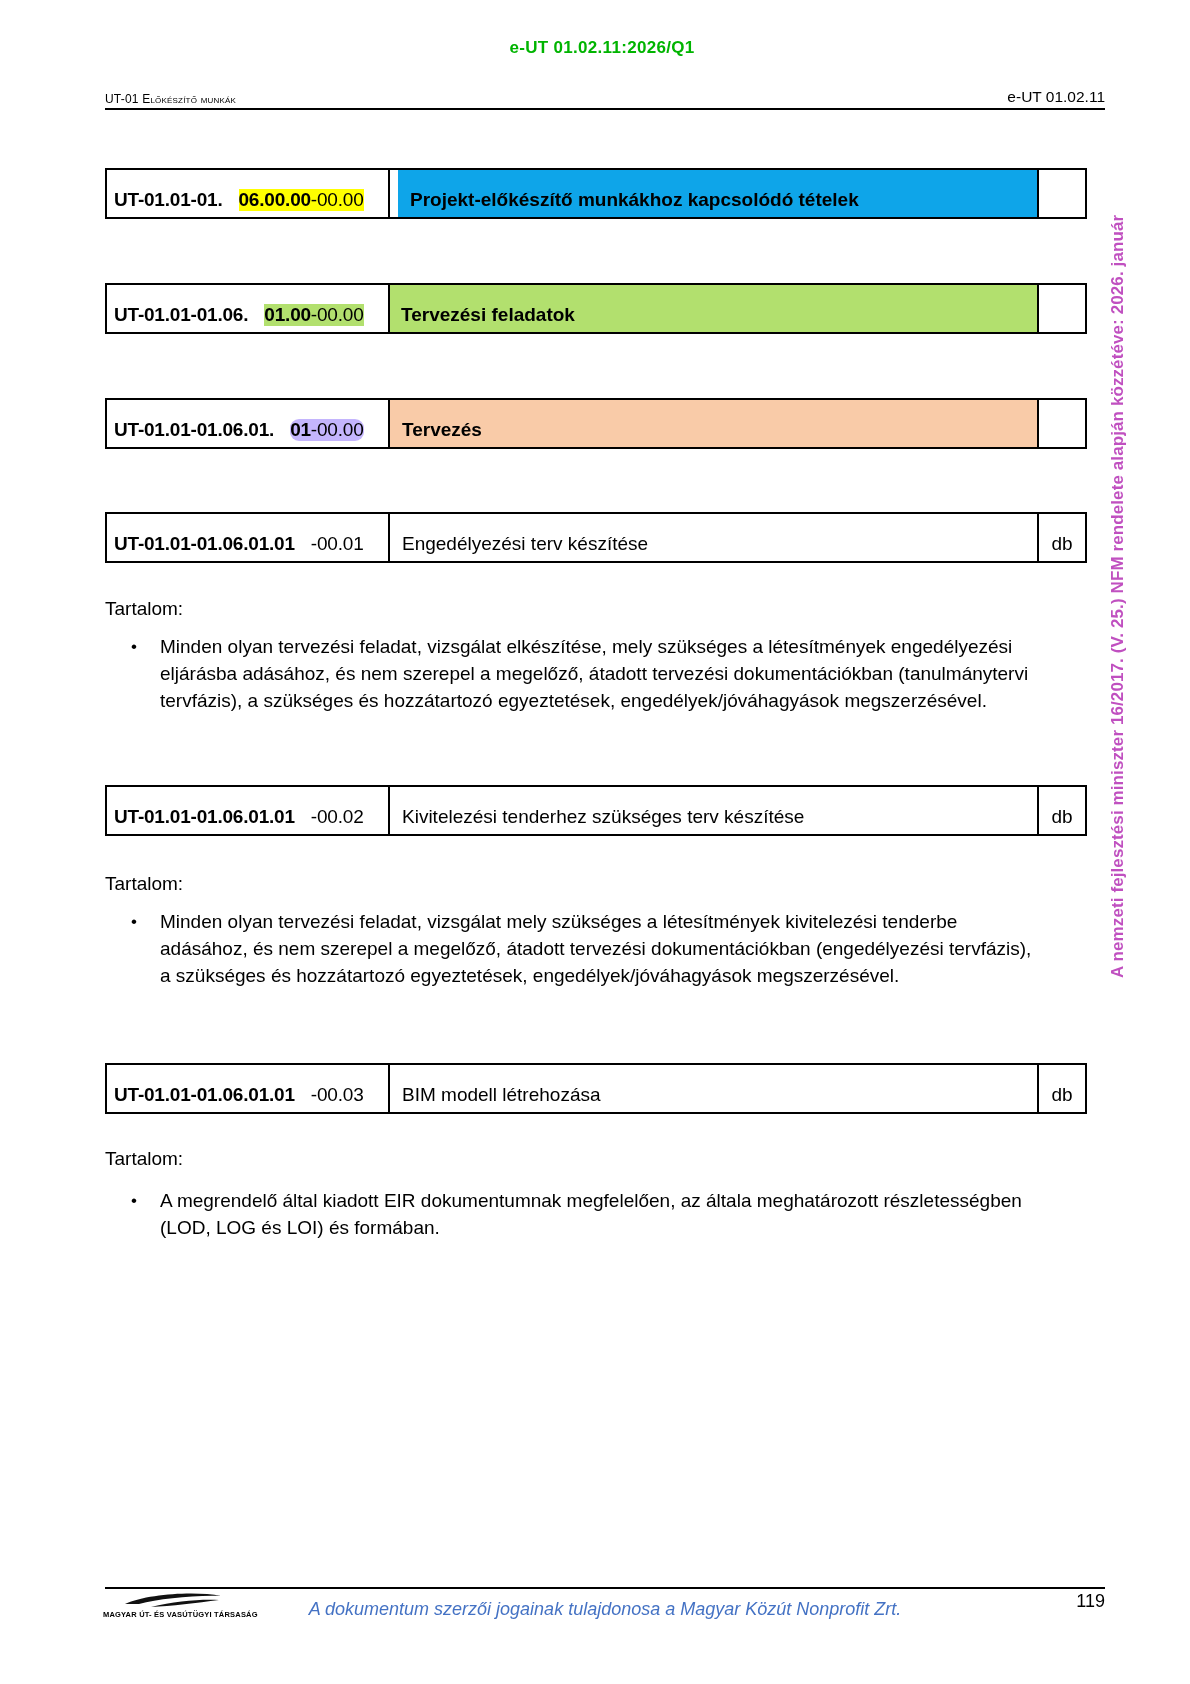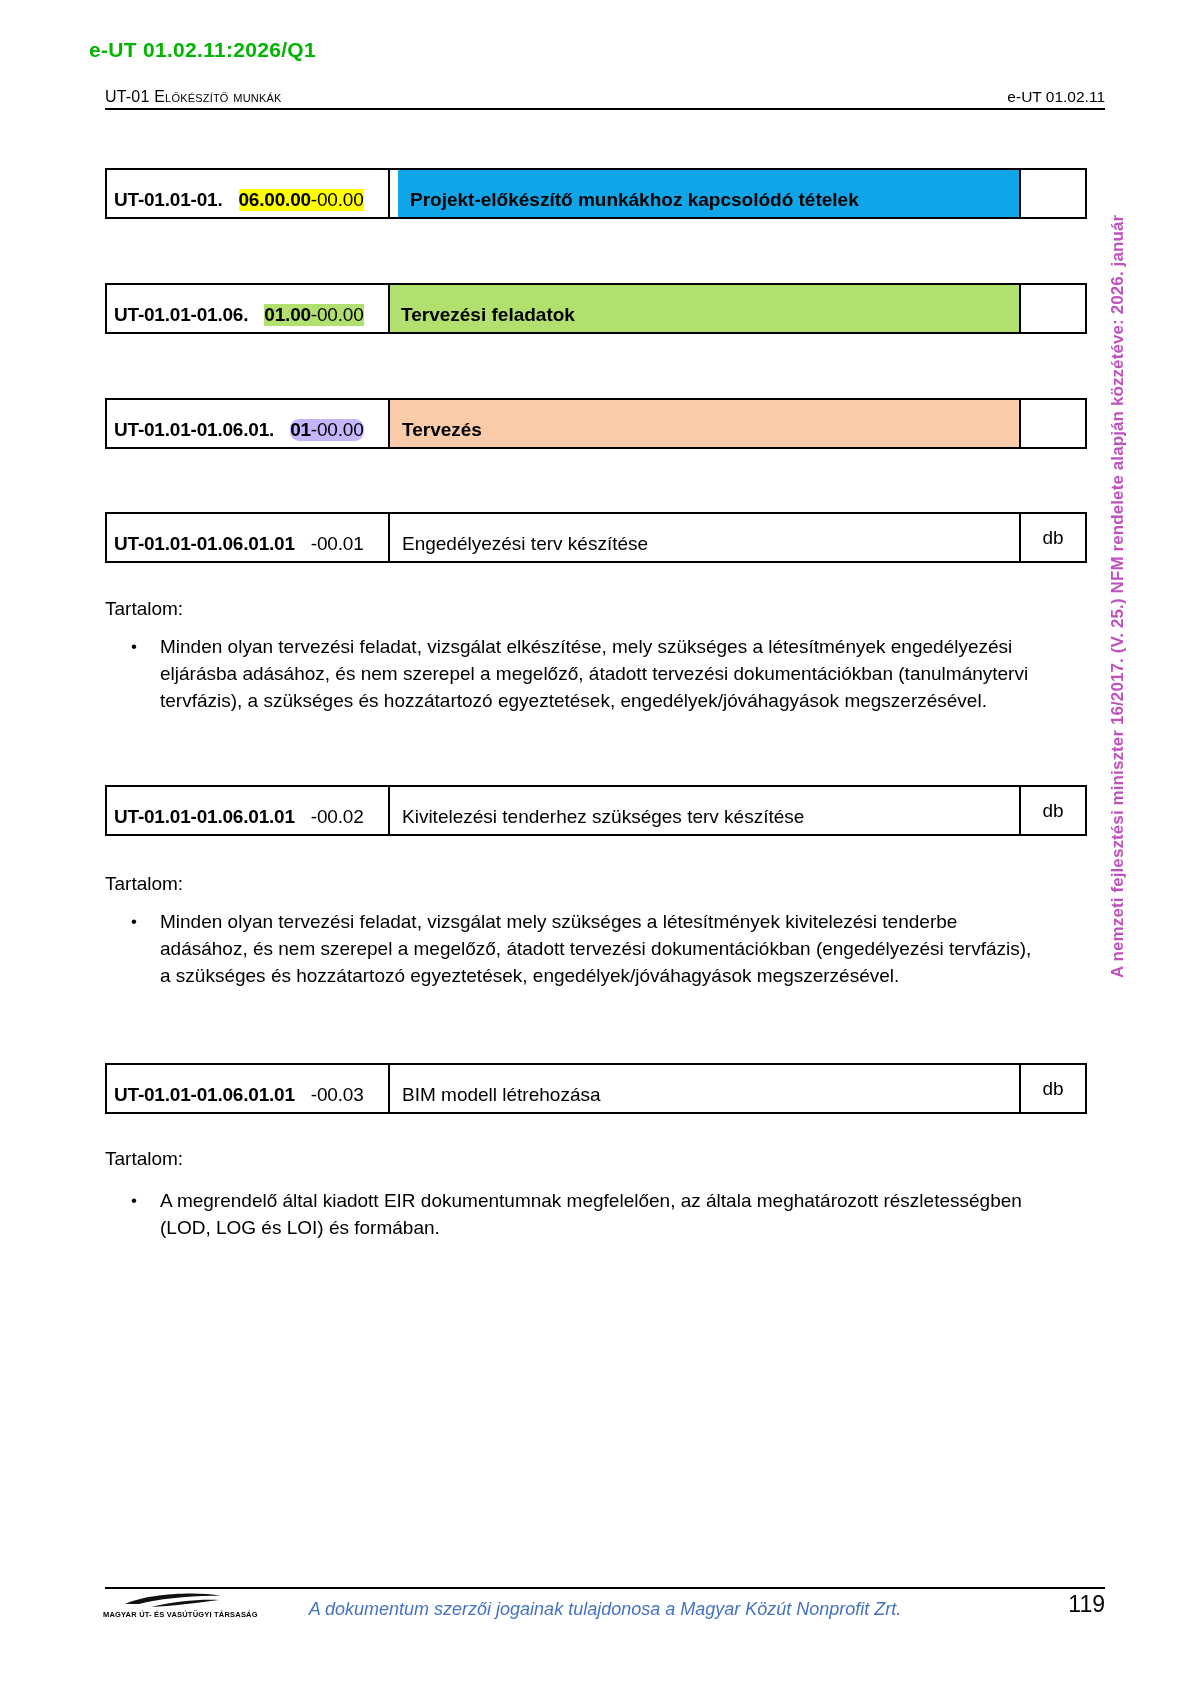--- a/index.html
+++ b/index.html
@@ -8,52 +8,52 @@
     width:1190px;height:1684px;
     background:#ffffff;
     font-family:"Liberation Sans",sans-serif;
     color:#000;
     overflow:hidden;
   }
   .b{font-weight:bold;}
 
   
   .doc-code{
-    position:absolute;top:38px;left:89px;width:1000px;
-    text-align:left;font-weight:bold;font-size:21px;letter-spacing:.3px;
+    position:absolute;top:38px;left:102px;width:1000px;
+    text-align:center;font-weight:bold;font-size:17px;letter-spacing:.3px;
   }
 
   
   .pg-header{
     position:absolute;top:82px;left:105px;width:1000px;height:24px;
     border-bottom:2px solid #000;
     display:flex;justify-content:space-between;align-items:flex-end;
     padding-bottom:2px;box-sizing:content-box;
   }
-  .pg-header .hl-left{font-variant:small-caps;font-size:16px;letter-spacing:.2px;margin-top:36px;}
+  .pg-header .hl-left{font-variant:small-caps;font-size:12px;letter-spacing:.2px;margin-top:36px;}
   .pg-header .hl-right{font-size:15.5px;}
 
   
   .spec-row{
     position:absolute;left:105px;width:982px;height:51px;
     display:flex;border:2px solid #000;box-sizing:border-box;
     font-size:19px;background:#fff;
   }
   .spec-row .c1{
     width:283px;flex:none;box-sizing:border-box;border-right:2px solid #000;
     display:flex;align-items:flex-end;padding:0 0 6px 7px;
     white-space:nowrap;letter-spacing:-.2px;gap:16px;
   }
   .spec-row .c2{
     flex:1;box-sizing:border-box;border-right:2px solid #000;
     display:flex;align-items:flex-end;padding:0 0 6px 12px;
   }
   .spec-row .c3{
-    width:64px;flex:none;display:flex;align-items:flex-end;justify-content:center;
-    padding-bottom:12px;background:#fff;border-radius:22px;
+    width:46px;flex:none;display:flex;align-items:flex-end;justify-content:center;
+    padding-bottom:6px;background:#fff;border-radius:22px;
   }
   .spec-row.cat .c2{font-weight:bold;}
   .hl-chip{display:inline;}
 
   
   .t-label{position:absolute;left:105px;font-size:19px;}
   .bullet{position:absolute;left:131px;width:912px;font-size:19px;line-height:27px;display:flex;}
   .bullet .dot{width:29px;flex:none;font-size:17px;}
   .bullet .bt{flex:1;}
 
@@ -63,21 +63,21 @@
     transform:rotate(-90deg);transform-origin:0 0;
     white-space:nowrap;font-weight:bold;font-size:17px;letter-spacing:.1px;
   }
 
   
   .footer-line{position:absolute;top:1587px;left:105px;width:1000px;border-top:2px solid #000;}
   .footer-logo{position:absolute;top:1591px;left:103px;width:140px;text-align:center;}
   .footer-logo svg{display:block;margin:0 auto 1px auto;}
   .footer-logo .lt{font-size:7.5px;font-weight:bold;letter-spacing:.2px;white-space:nowrap;}
   .footer-copy{position:absolute;top:1599px;left:105px;width:1000px;text-align:center;font-style:italic;font-size:18px;}
-  .footer-page{position:absolute;top:1591px;left:105px;width:1000px;text-align:right;font-size:23px;}
+  .footer-page{position:absolute;top:1591px;left:105px;width:1000px;text-align:right;font-size:18px;}
 </style>
 </head>
 <body>
 
 <div class="page">
 
   <div class="doc-code" style="color: rgb(0, 180, 0);">e-UT 01.02.11:2026/Q1</div>
 
   <div class="pg-header">
     <span class="hl-left">UT-01 Előkészítő munkák</span>

